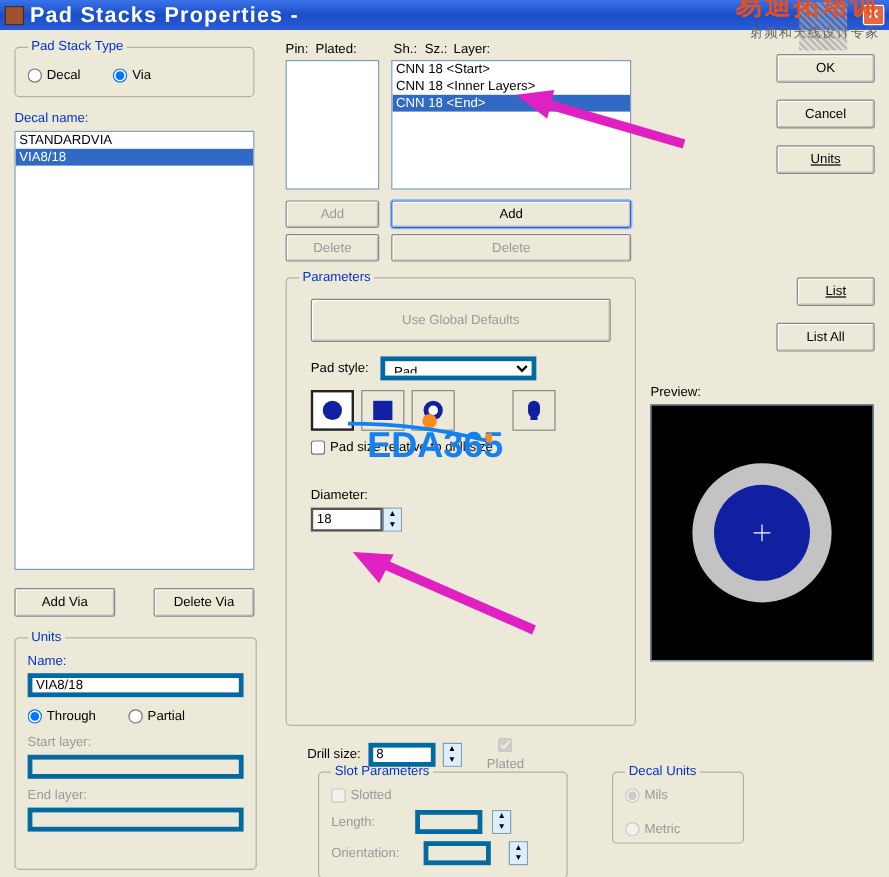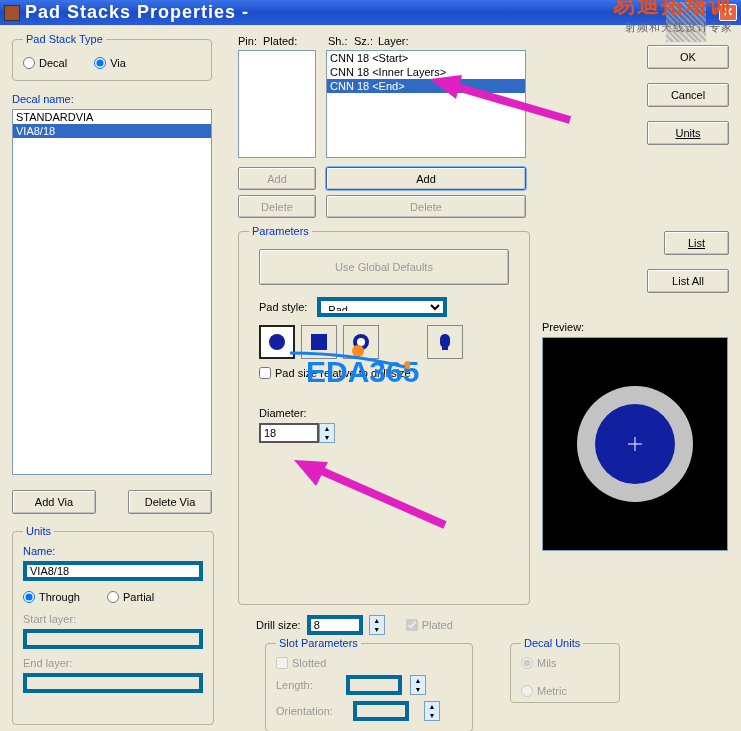--- a/index.html
+++ b/index.html
@@ -159,21 +159,21 @@
     </div>
   </fieldset>
 
   <div style="position:absolute; left:256px; top:590px; display:flex; align-items:center; gap:6px;">
     <span>Drill size:</span>
     <input class="text-in" style="width: 56px;" value="8">
     <div class="spin">
         <div>▲</div>
         <div>▼</div>
       </div>
-    <label class="check-lbl disabled-text" style="margin-left:15px;">
+    <label class="check-lbl disabled-text" style="margin-left:15px;flex-direction:column;">
         <input type="checkbox" checked="" disabled="" style="">
         <span>Plated</span>
       </label>
   </div>
 
   <fieldset style="position:absolute; left:265px; top:612px; width:208px; height:95px;">
     <legend>Slot Parameters</legend>
     <label class="check-lbl disabled-text">
         <input type="checkbox" disabled="" style="">
         <span>Slotted</span>

